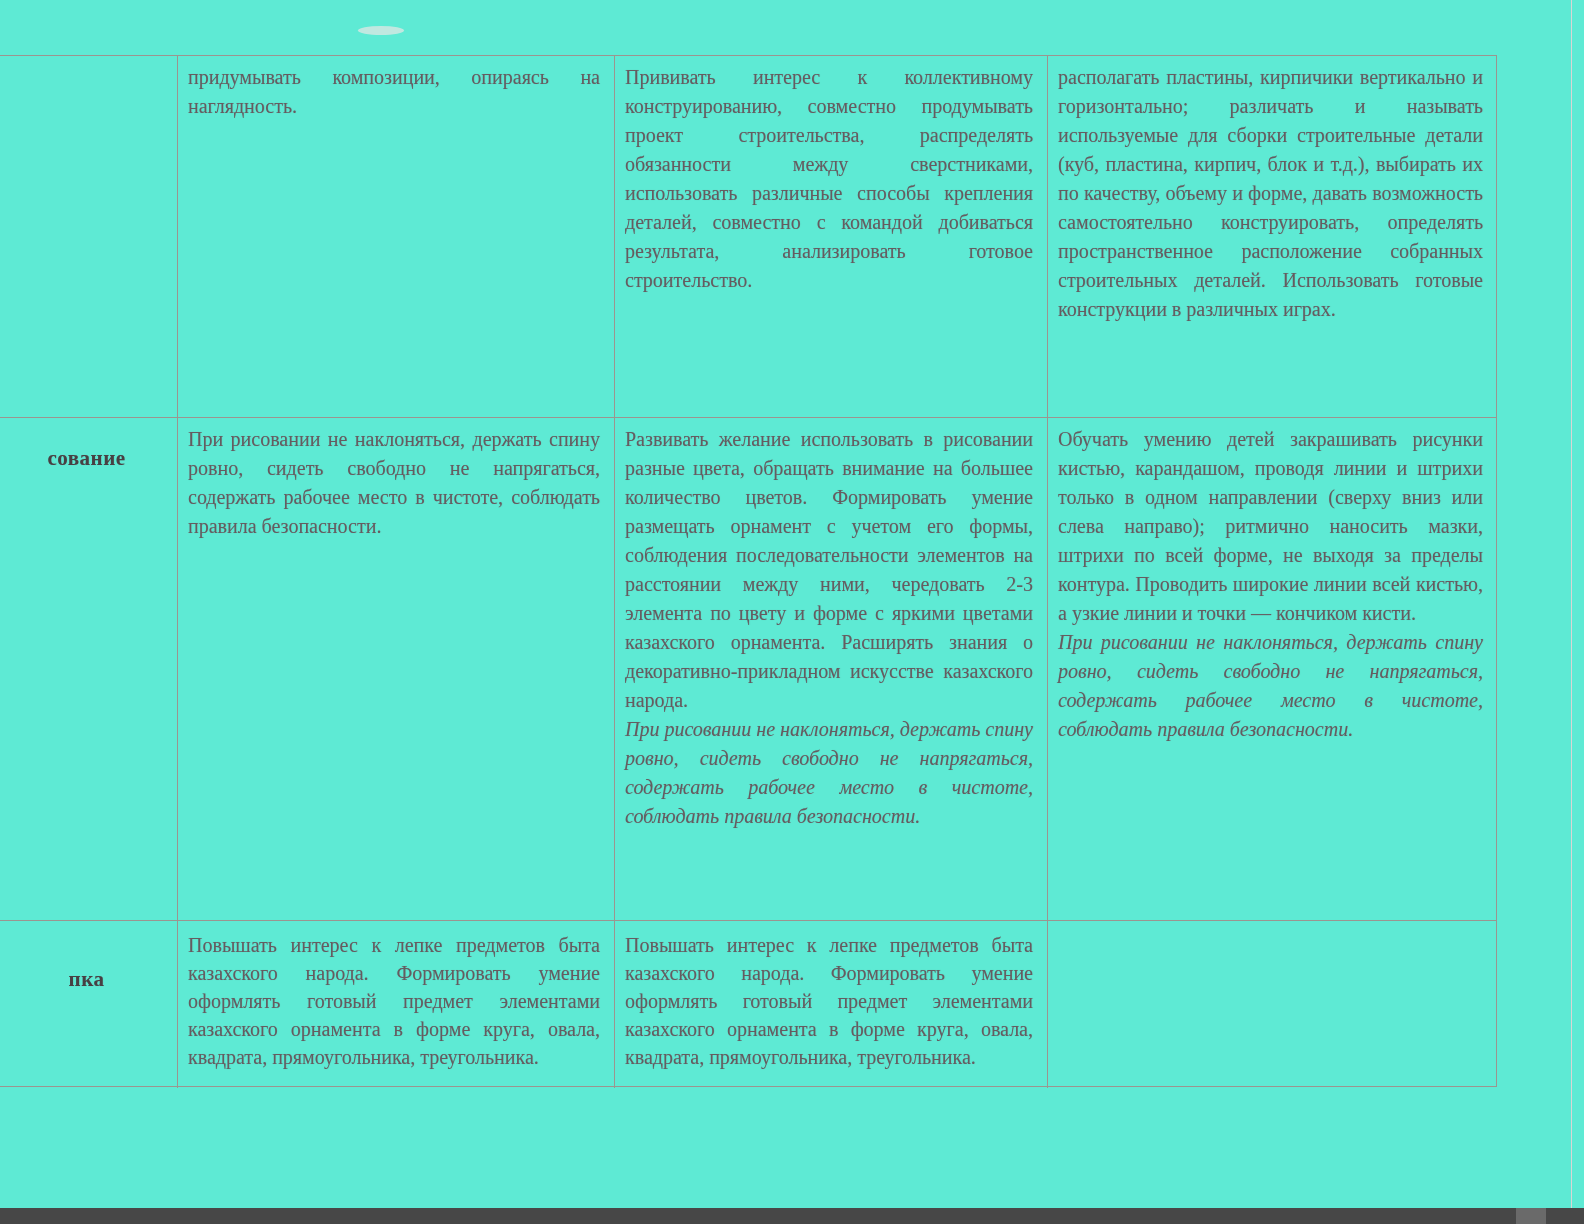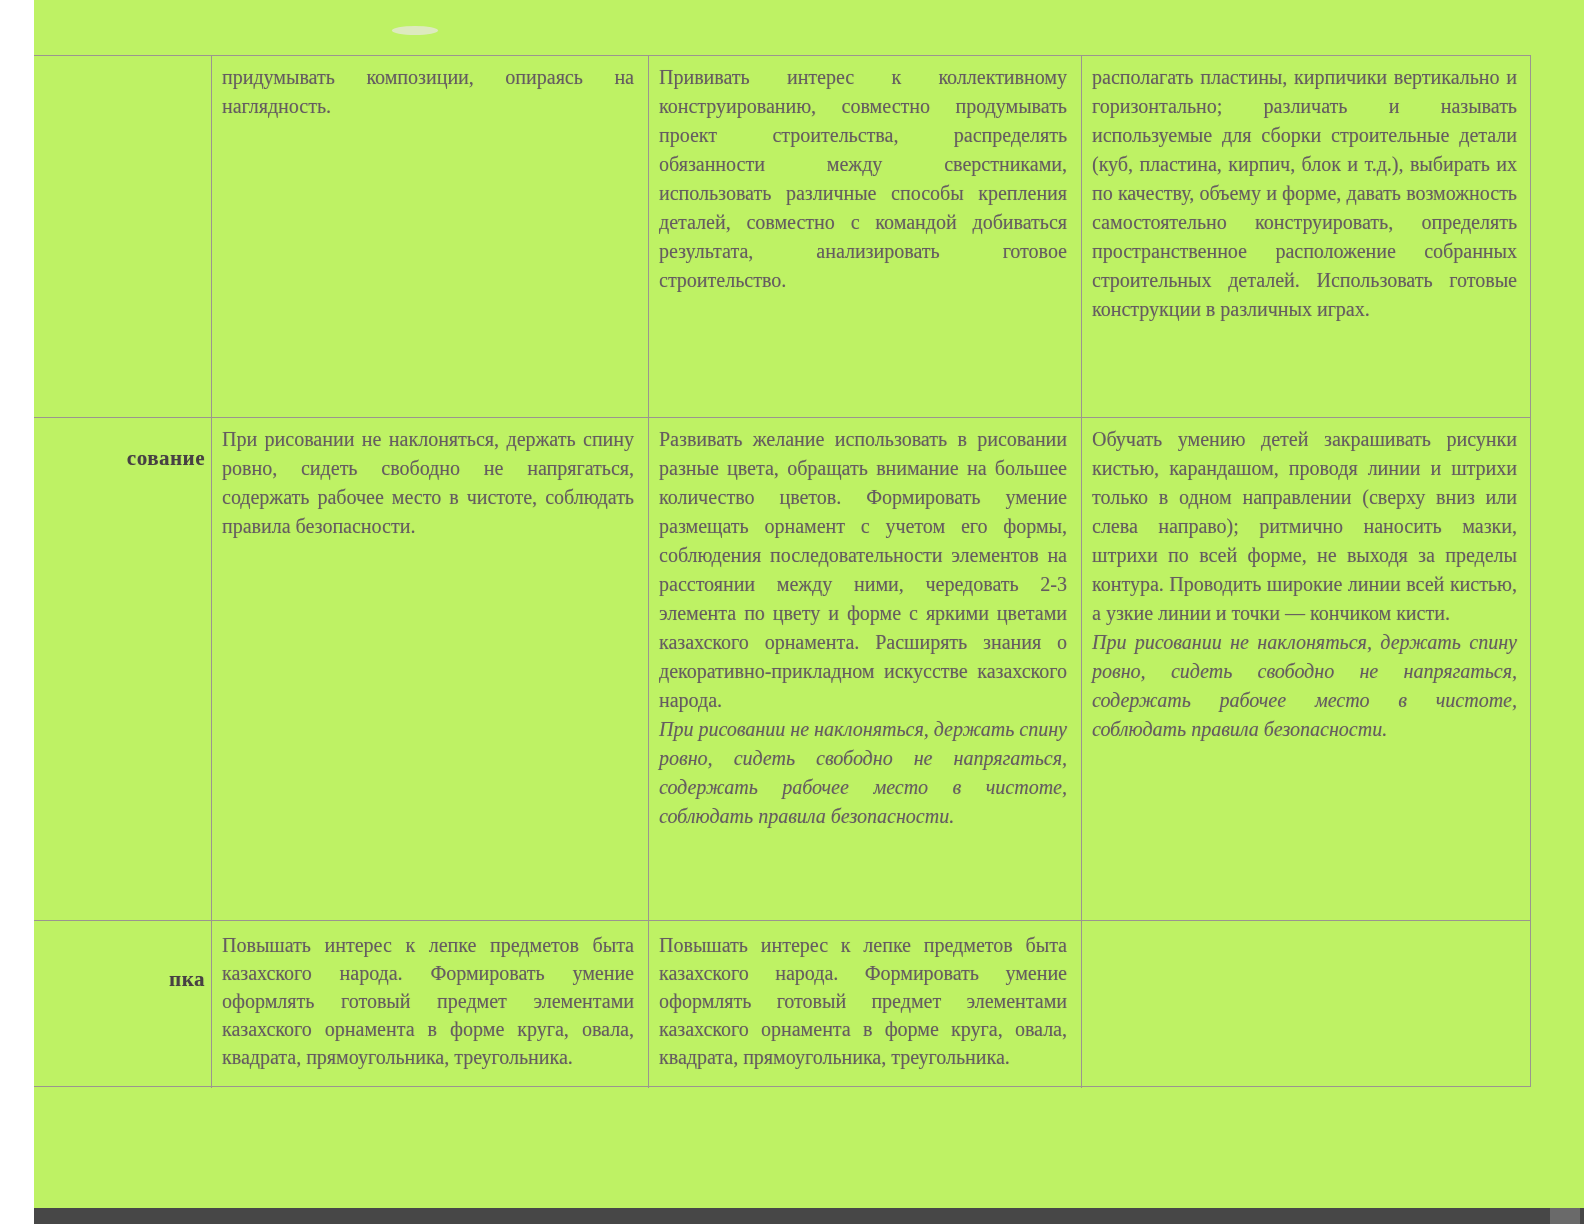--- a/index.html
+++ b/index.html
@@ -10,22 +10,21 @@
   body {
     width: 1584px;
     height: 1224px;
     position: relative;
     overflow: hidden;
     font-family: "Liberation Serif", "DejaVu Serif", serif;
   }
   .page {
     position: absolute;
     inset: 0;
-    background: #bef264;
-    margin-left: 34px;
+    background: #5eead4;
   }
   
   .table {
     position: absolute;
     left: 0;
     top: 55px;
     width: 1497px;
     height: 1032px;
     display: grid;
     grid-template-columns: 178px 437px 433px 449px;
@@ -50,21 +49,21 @@
   .cell.last-col { border-right: none; }
   .cell.last-row { border-bottom: none; }
   .cell p { margin: 0; }
   .cell p + p { margin-top: 0; font-style: italic; }
   .label-cell {
     padding: 7px 6px 6px 2px;
     font-weight: bold;
     color: #474043;
     font-size: 21px;
     letter-spacing: 0.5px;
-    text-align: right;
+    text-align: center;
   }
   .label-cell.label-r2 { padding-top: 26px; }
   .label-cell.label-r3 { padding-top: 44px; }
   .row3 { line-height: 28px; padding-top: 10px; }
   
   .scan-edge-line {
     position: absolute;
     left: 1571px;
     top: 0;
     width: 1px;

